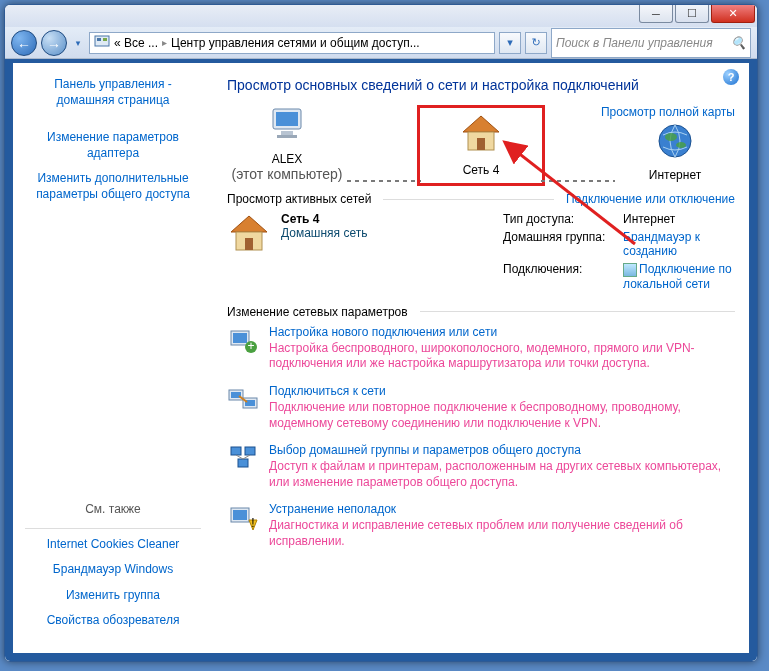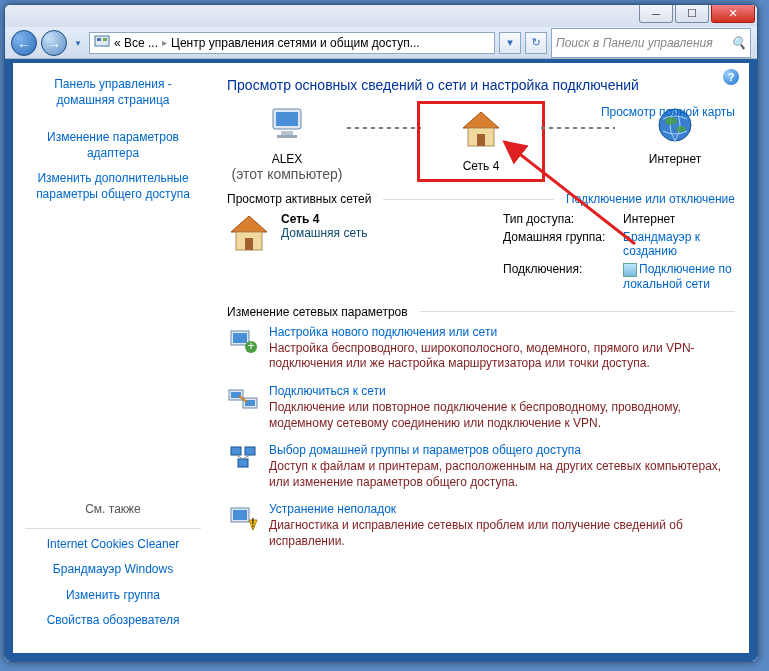--- a/index.html
+++ b/index.html
@@ -30,21 +30,21 @@
 .sidebar a { color: #0066cc; text-decoration: none; display: block; margin-bottom: 10px; line-height: 1.3; cursor: pointer; }
 .sidebar .section-gap { flex: 1; min-height: 20px; }
 .sidebar .see-also { color: #555; margin-bottom: 8px; }
 .sidebar hr { border: none; border-top: 1px solid #ddd; margin: 4px 0 8px; }
 
 .main { flex: 1; padding: 14px 14px 8px 14px; position: relative; overflow: hidden; }
 .help-icon { position: absolute; top: 6px; right: 10px; width: 16px; height: 16px; border-radius: 50%; background: radial-gradient(circle at 30% 30%, #9cd0ff, #1a6fd0); color: #fff; font-size: 11px; font-weight: bold; display: flex; align-items: center; justify-content: center; }
 
 h1.page-title { color: #003399; font-size: 14px; font-weight: normal; margin-bottom: 12px; }
 
-.net-map { display: flex; align-items: flex-start; gap: 0; position: relative; margin-bottom: 2px; }
+.net-map { display: flex; align-items: flex-end; gap: 0; position: relative; margin-bottom: 2px; }
 .net-node { width: 120px; text-align: center; }
 .net-node .label { margin-top: 4px; color: #000; }
 .net-node .sublabel { color: #555; font-size: 14px; }
 .net-line { flex: 1; height: 2px; background: repeating-linear-gradient(90deg,#7a7a7a 0 4px, transparent 4px 8px); margin-top: 22px; }
 .net-link-right { position: absolute; right: 0; top: 0; }
 .link { color: #0066cc; cursor: pointer; }
 
 .red-box { border: 3px solid #e02020; padding: 4px 6px 6px; margin: -4px; }
 
 .section-head { display: flex; align-items: center; margin: 10px 0 6px; gap: 12px; color: #000; }
@@ -58,21 +58,21 @@
 .active-right { flex: 1; }
 .kv-row { display: flex; margin-bottom: 4px; }
 .kv-row .k { width: 120px; color: #000; }
 .kv-row .v { flex: 1; }
 .mini-icon { width:14px; height:14px; display:inline-block; vertical-align:middle; margin-right:2px; border:1px solid #6a8; background: linear-gradient(#bfe8ff,#7ab8e0); }
 
 .tasks { margin-top: 4px; }
 .task { display: flex; gap: 10px; margin-bottom: 12px; }
 .task-icon { width: 32px; height: 32px; flex-shrink: 0; }
 .task .title { color: #0066cc; margin-bottom: 2px; cursor: pointer; }
-.task .desc { color: #7f1d1d; line-height: 1.3; }
+.task .desc { color: #ec4899; line-height: 1.3; }
 
 
 .ic-pc { width: 40px; height: 40px; margin: 0 auto; }
 .ic-house { width: 44px; height: 44px; margin: 0 auto; }
 .ic-globe { width: 40px; height: 40px; margin: 0 auto; }
 
 
 .arrow-overlay { position: absolute; left: 282px; top: 75px; pointer-events: none; }
 </style>
 </head>

